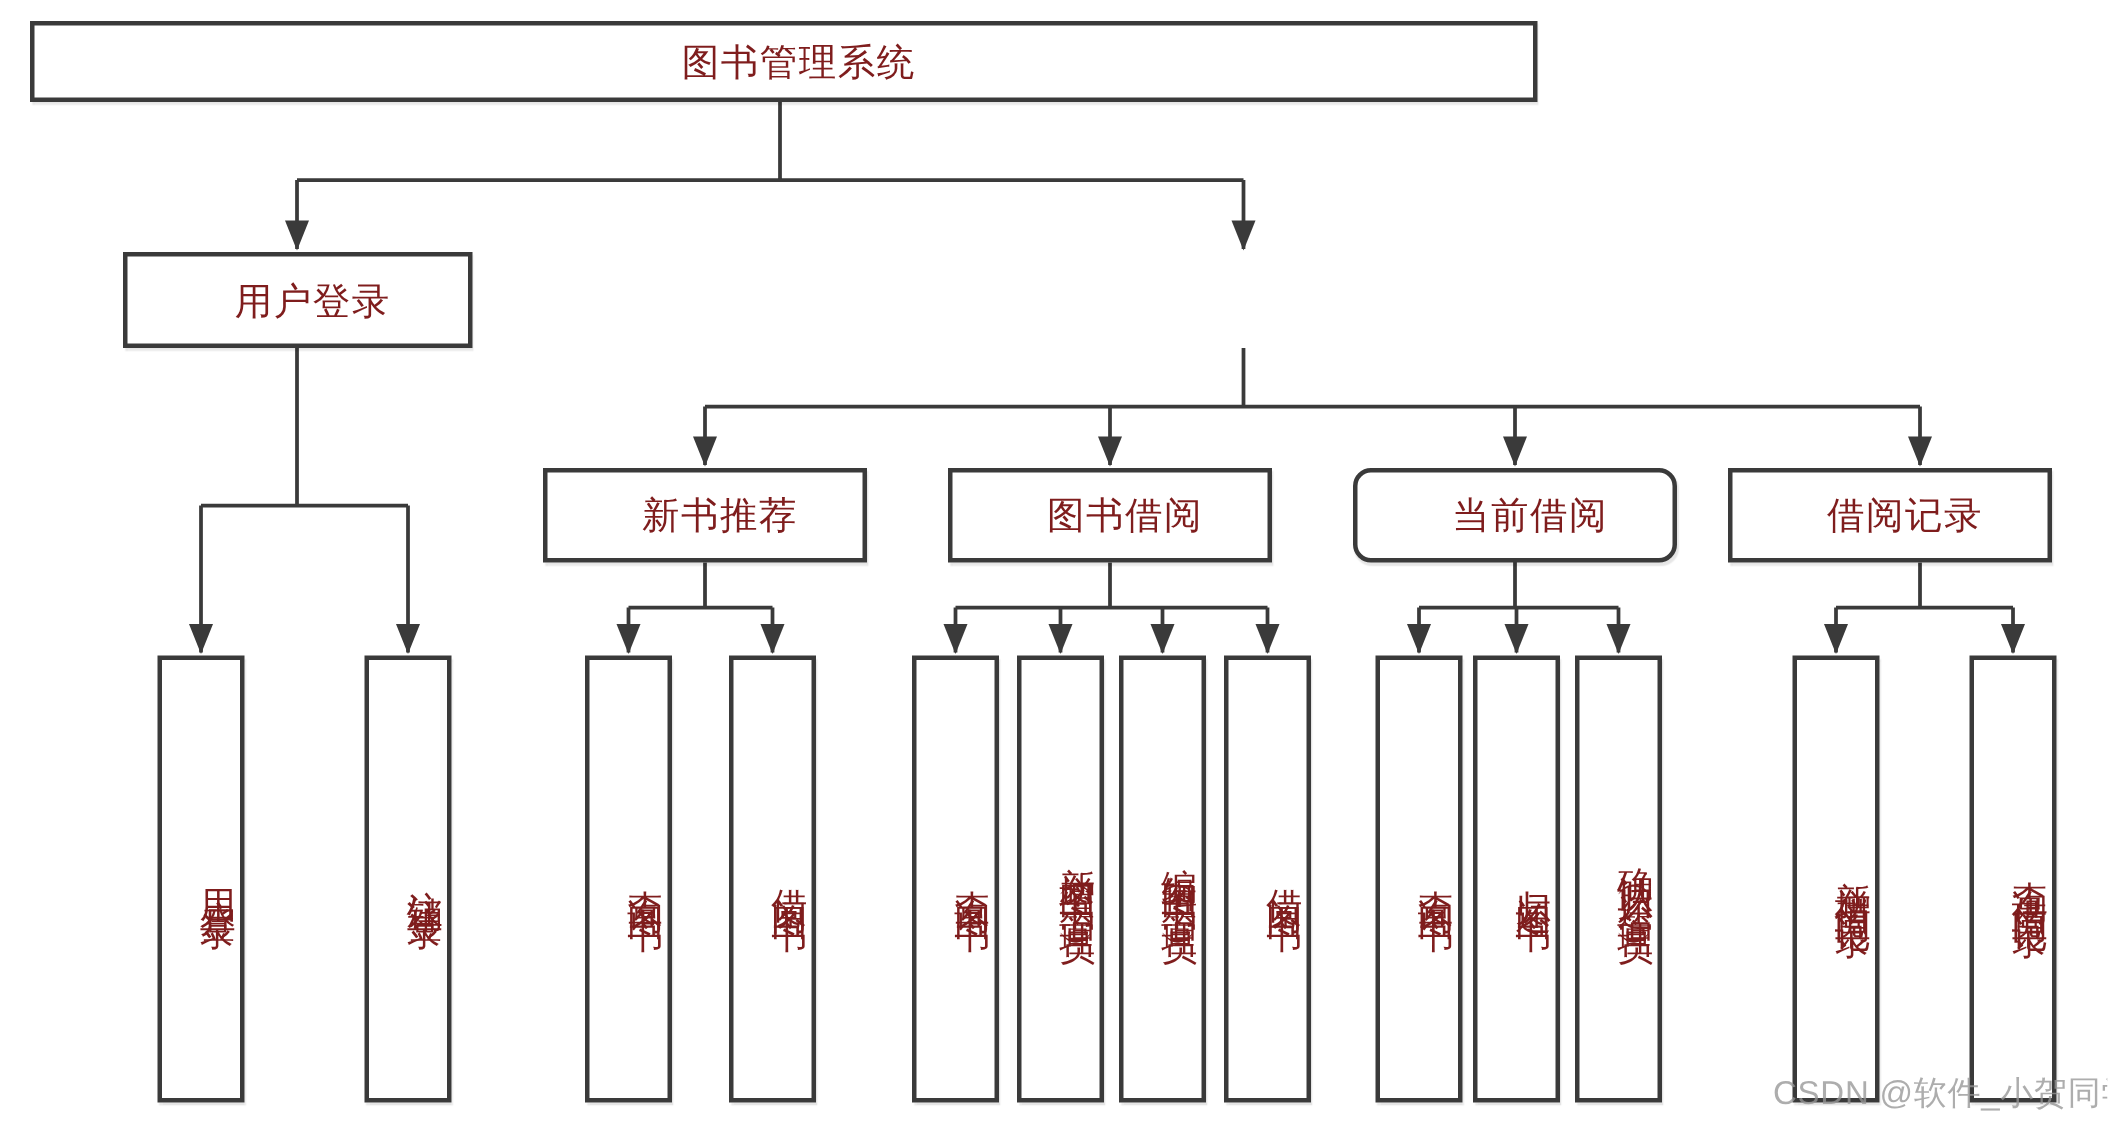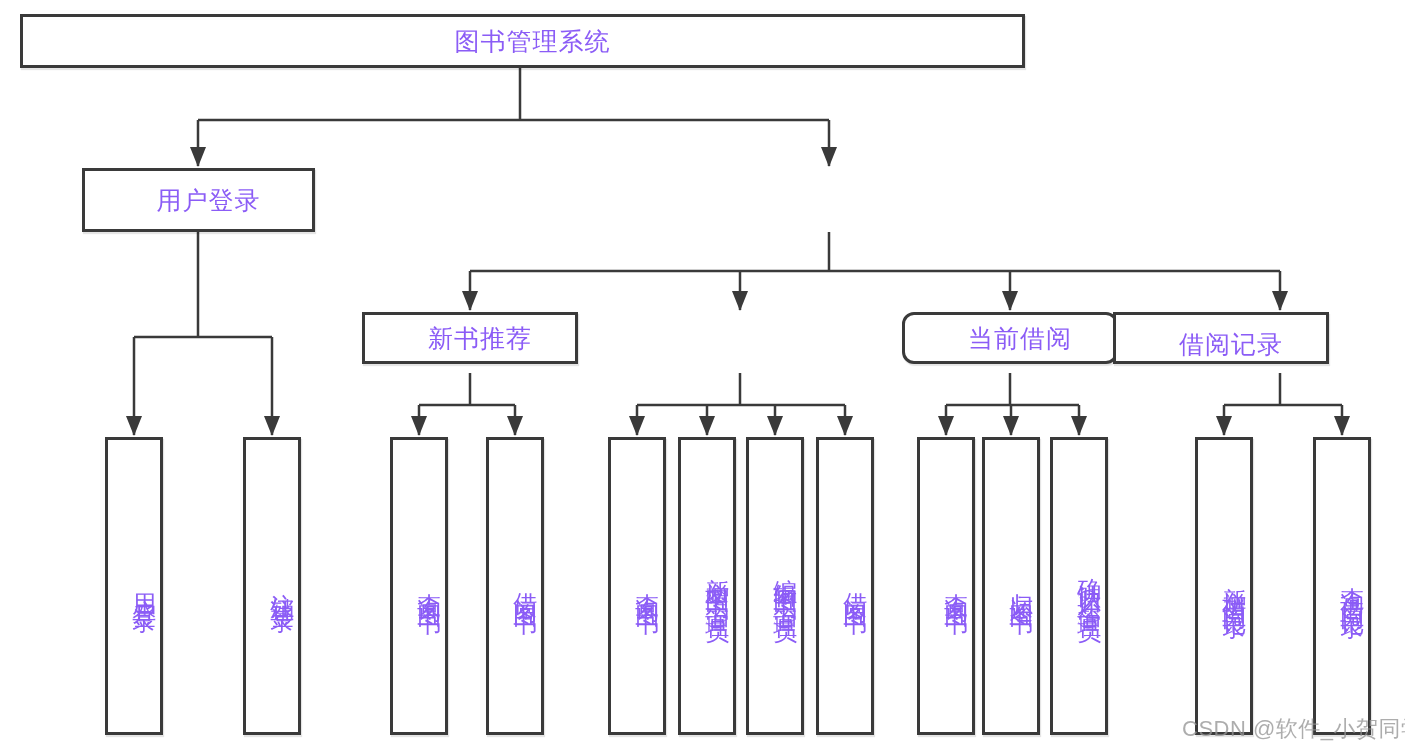--- a/index.html
+++ b/index.html
@@ -4,26 +4,26 @@
 <style>
   html,body{margin:0;padding:0;background:#fff;}
   .canvas{
     position:relative;width:1405px;height:747px;background:#ffffff;
     font-family:"Liberation Sans",sans-serif;overflow:hidden;
   }
   svg.connectors{position:absolute;left:0;top:0;z-index:1;}
   .box{
     position:absolute;box-sizing:border-box;background:#ffffff;
     border:3px solid #3a3a3a;display:flex;align-items:center;justify-content:center;
-    color:#8b5cf6;z-index:2;box-shadow:1px 2px 1px rgba(0,0,0,0.10);padding-left:20px;
+    color:#7f1d1d;z-index:2;box-shadow:1px 2px 1px rgba(0,0,0,0.10);padding-left:20px;
   }
   .hlabel{font-size:25px;letter-spacing:1px;white-space:nowrap;}
   .root{left:20px;top:14px;width:1005px;height:54px;}
   .l2{top:168px;width:233px;height:64px;}
-  .l3{top:312px;width:216px;height:52px;}
+  .l3{top:312px;width:216px;height:63px;}
   .leaf{top:437px;width:58px;height:298px;}
   .vlabel{
     writing-mode:vertical-rl;text-orientation:mixed;
     font-size:24px;letter-spacing:6px;line-height:1.1;white-space:nowrap;
   }
   .watermark{
     position:absolute;left:1182px;top:714px;z-index:3;
     font-size:22px;letter-spacing:0.5px;color:rgba(150,150,150,0.78);white-space:nowrap;
   }
 </style>
@@ -75,24 +75,27 @@
     <span class="hlabel">图书管理系统</span>
   </div>
 
   <div class="box l2" style="left:82px;">
     <span class="hlabel">用户登录</span>
   </div>
 
   <div class="box l3" style="left:362px;">
     <span class="hlabel">新书推荐</span>
   </div>
+  <div class="box l3" style="left:632px;">
+    <span class="hlabel">图书借阅</span>
+  </div>
   <div class="box l3" style="left:902px;border-radius:12px;">
     <span class="hlabel">当前借阅</span>
   </div>
-  <div class="box l3" style="left:1113px;align-items:flex-end;">
+  <div class="box l3" style="left:1152px;">
     <span class="hlabel">借阅记录</span>
   </div>
 
   <div class="box leaf" style="left:105px;">
     <span class="vlabel">用户登录</span>
   </div>
   <div class="box leaf" style="left:243px;">
     <span class="vlabel">注销登录</span>
   </div>
 

